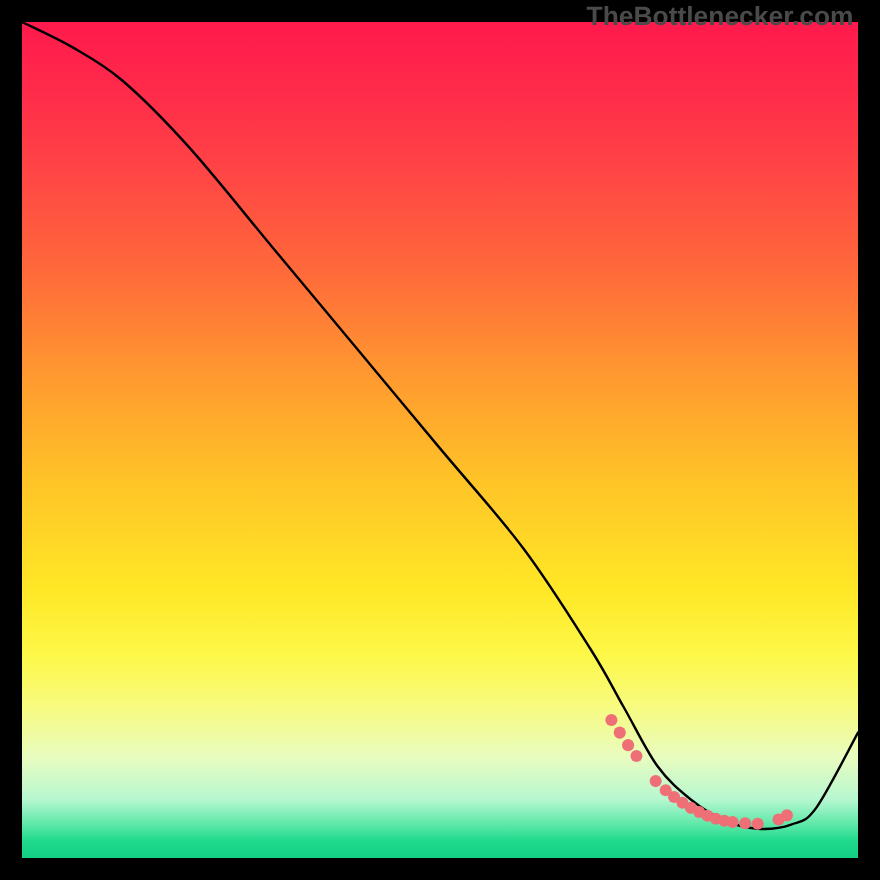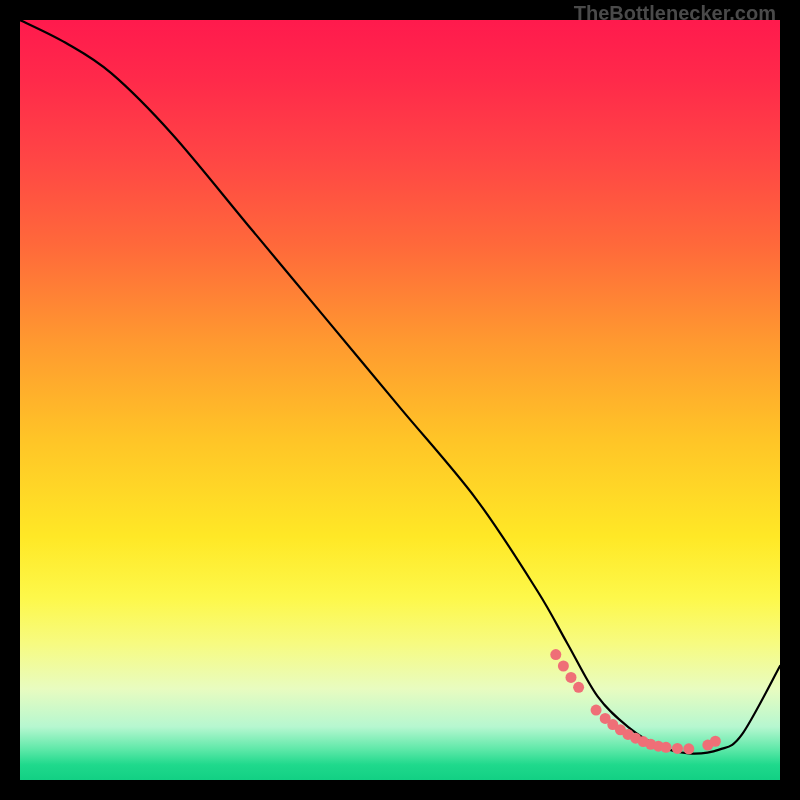--- a/index.html
+++ b/index.html
@@ -41,21 +41,21 @@
       #1fd98c 98%,
       #12d084 100%
     );
   }
   .watermark {
     position: absolute;
     right: 4px;
     top: -18px;
     color: #4a4a4a;
     font-family: Arial, Helvetica, sans-serif;
-    font-size: 20px;
+    font-size: 24px;
     font-weight: 600;
   }
   svg.plot {
     position: absolute;
     left: 0;
     top: 0;
     width: 760px;
     height: 760px;
     overflow: visible;
   }

